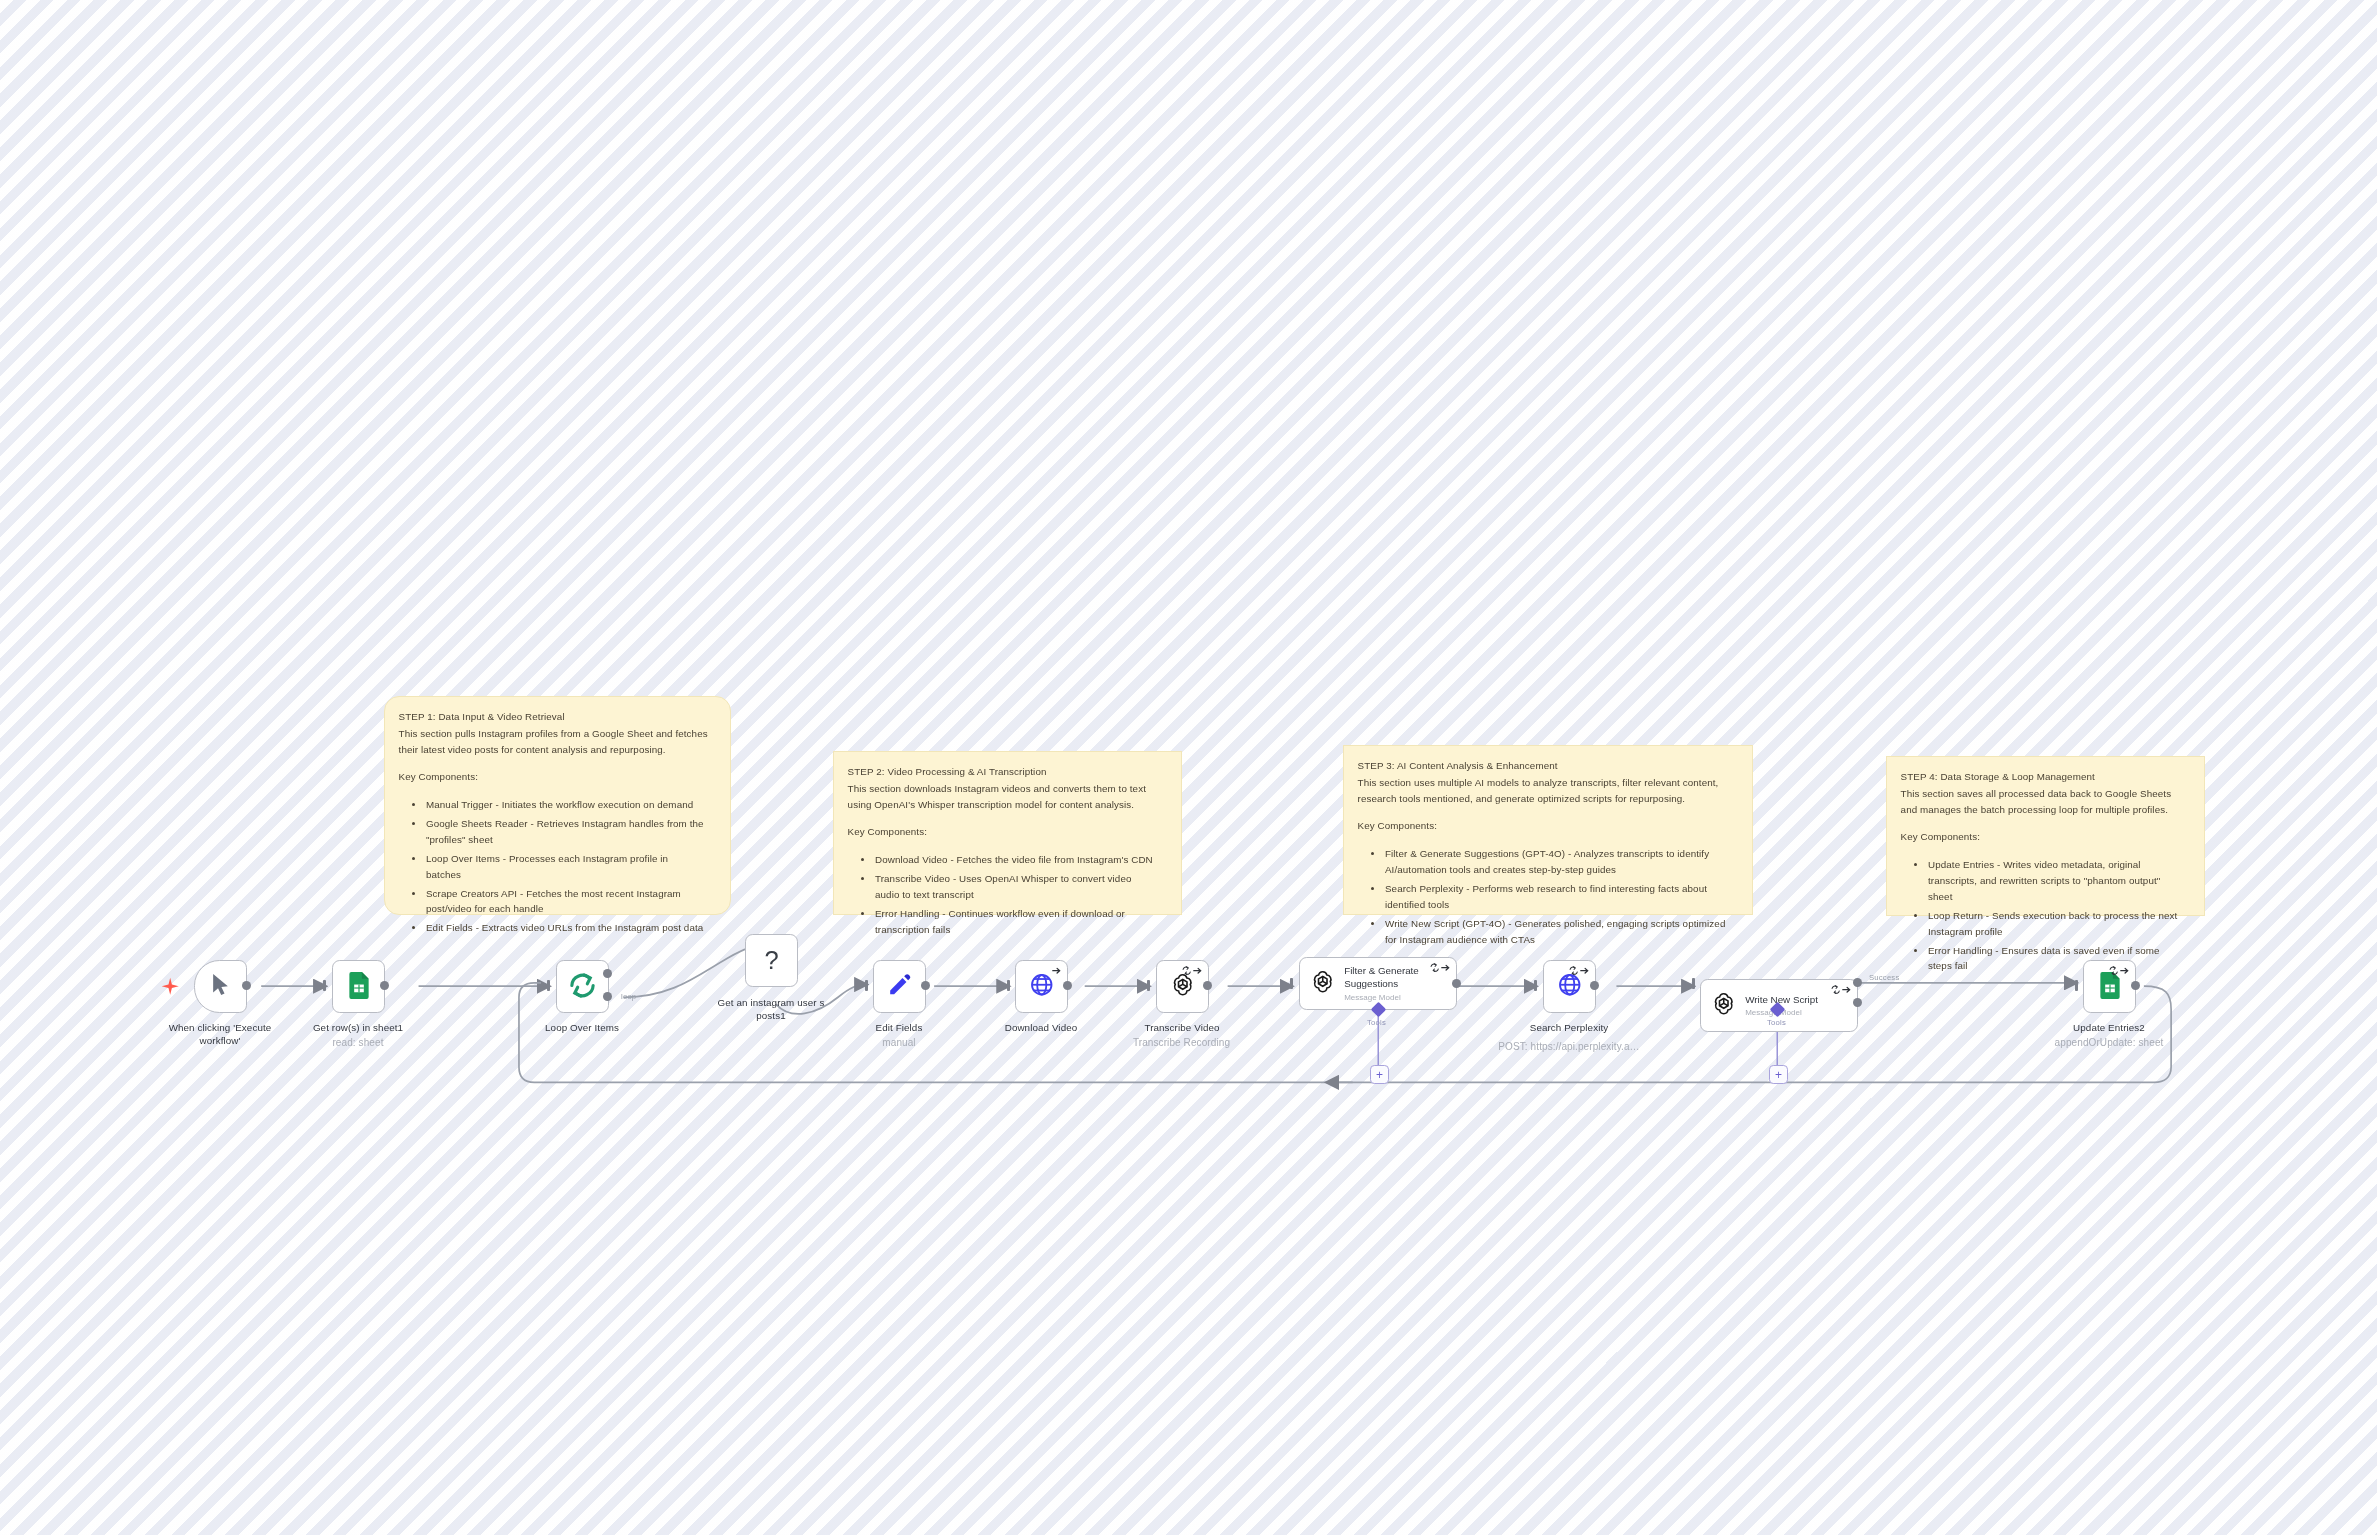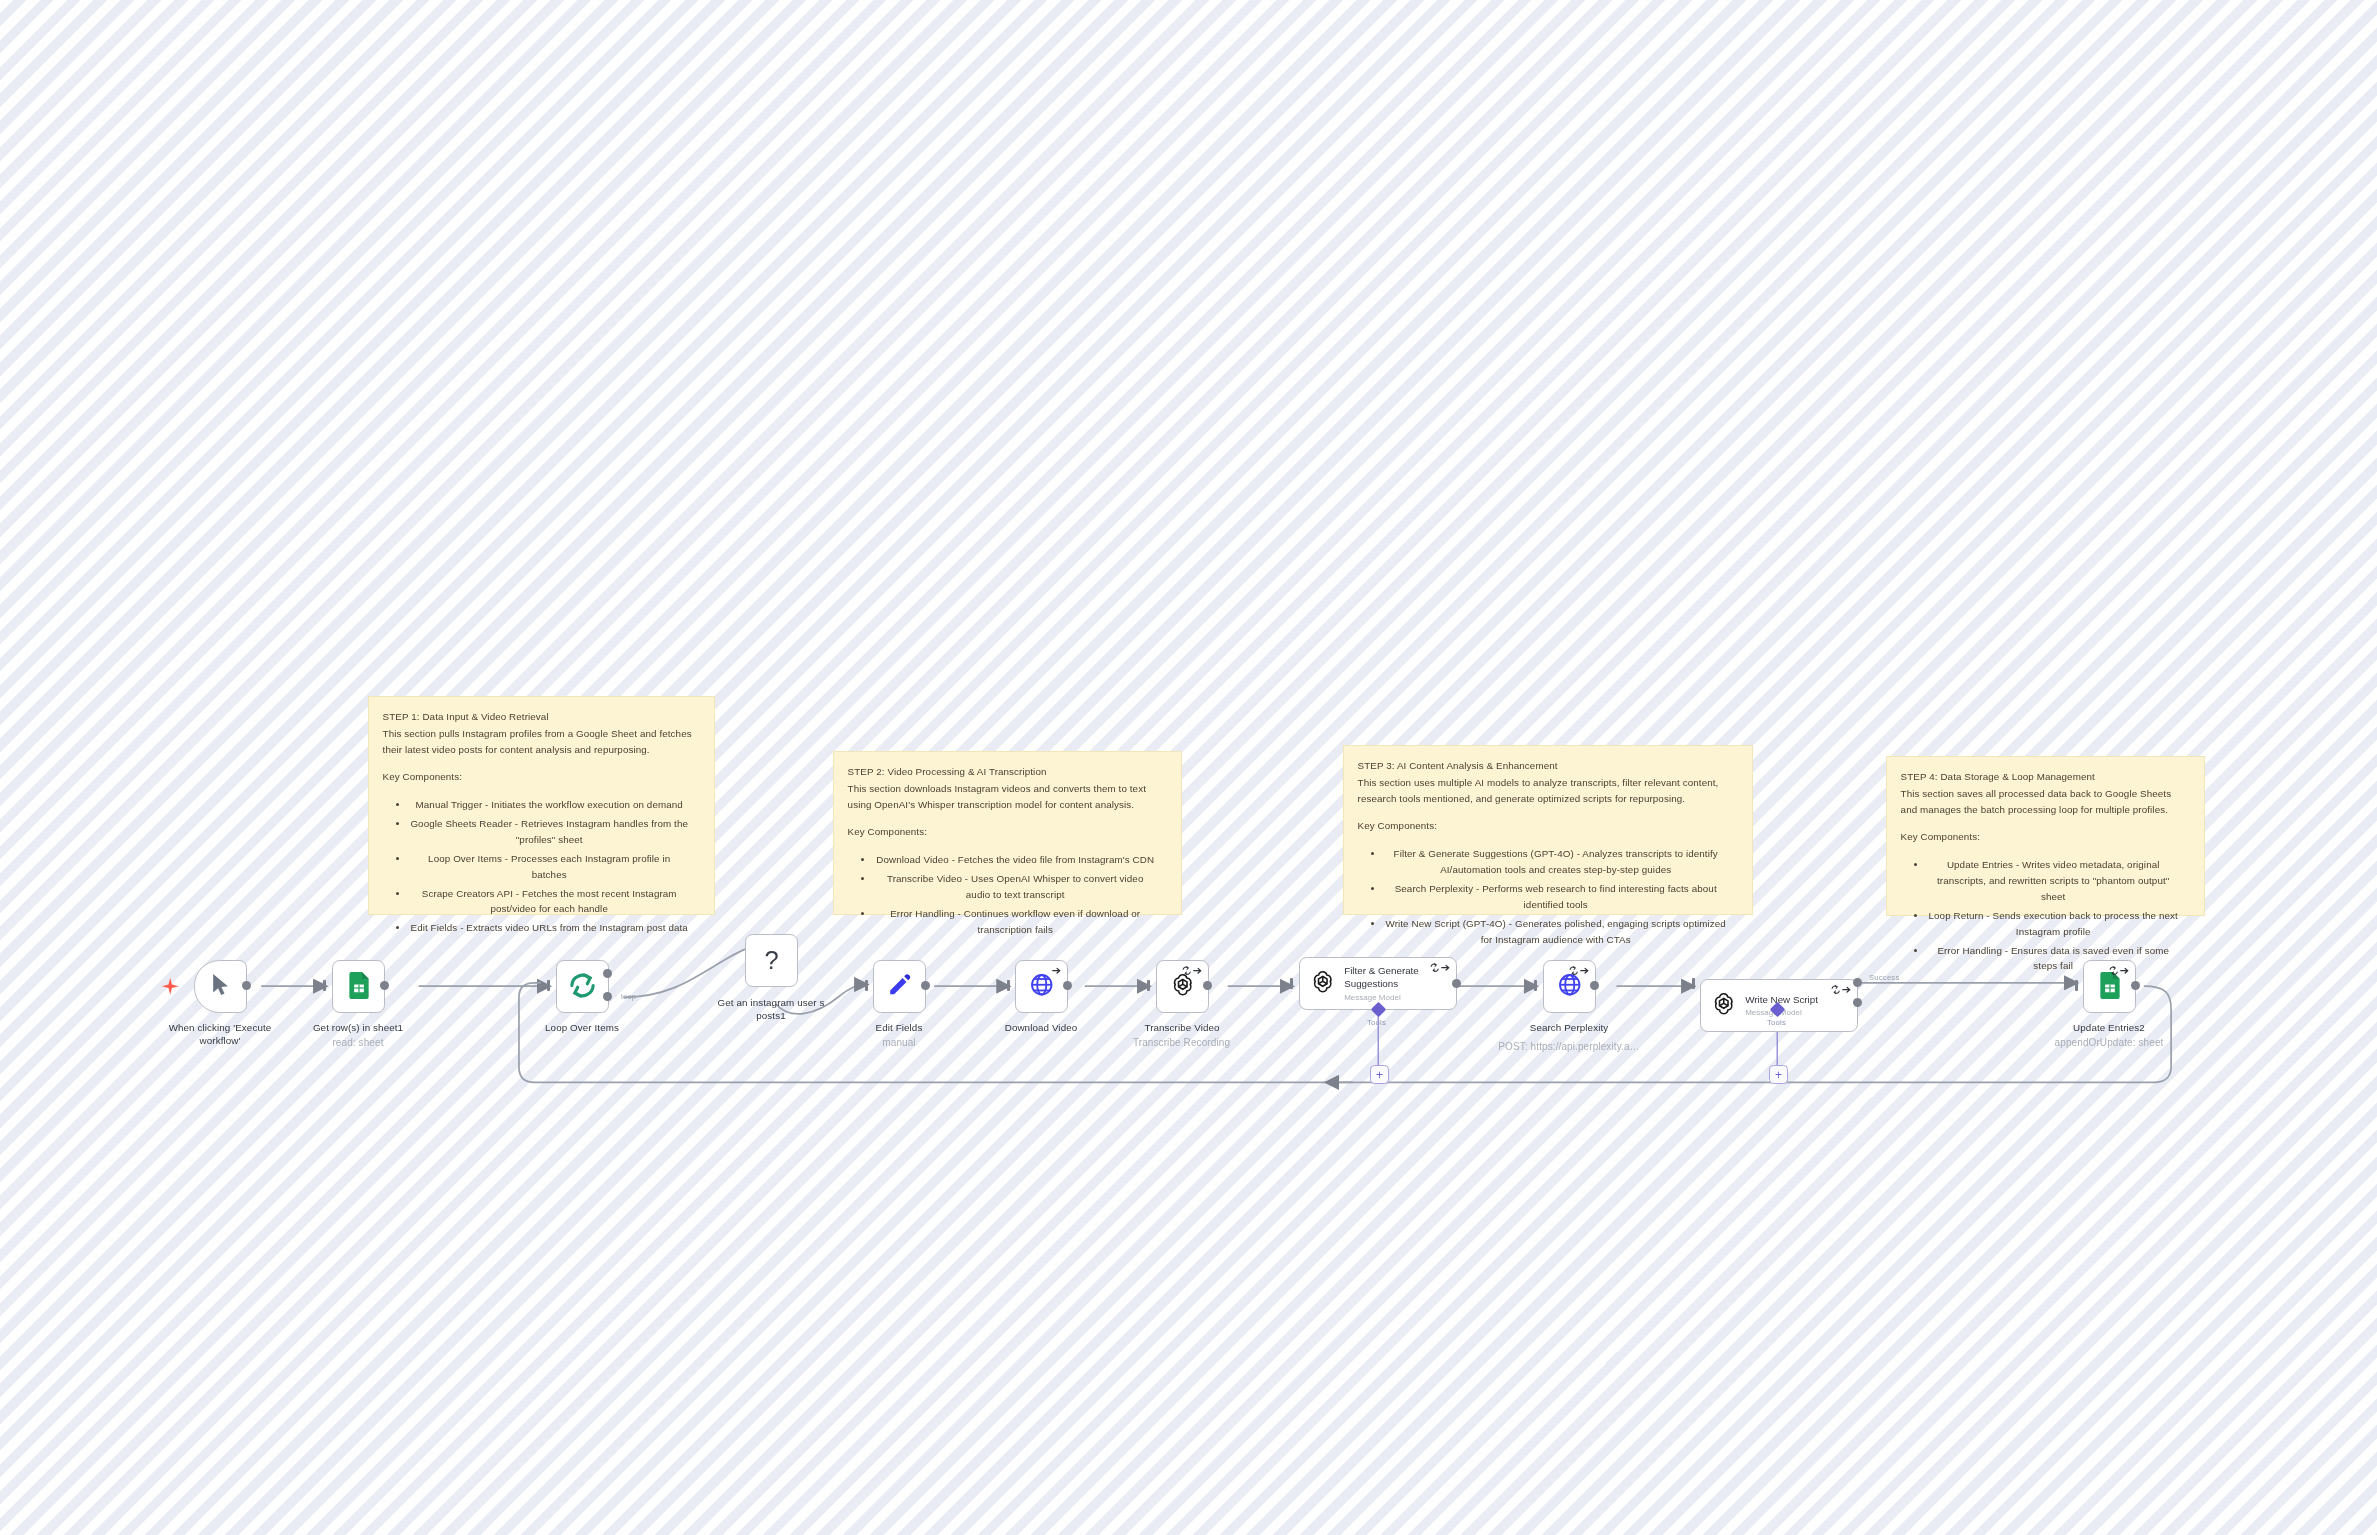--- a/index.html
+++ b/index.html
@@ -28,21 +28,21 @@
     padding:12px 13.6px 13.6px 13.6px;
     color:#4a4234;
     font-size:9.8px;
     line-height:1.62;
     letter-spacing:0.1px;
   }
   .sticky .s-title{font-weight:400;margin:0 0 0.9px 0;}
   .sticky p{margin:0;}
   .sticky .s-gap{height:12px;}
   .sticky .s-key{margin:0 0 3.4px 0;}
-  .sticky ul{margin:12px;padding-left:14.5px;list-style:disc;text-align:center;}
+  .sticky ul{margin:12px;padding-left:14.5px;list-style:disc;}
   .sticky li{margin:0 0 3px 0;padding-left:0.9px;}
 
   
   .node{
     position:absolute;
     background:#ffffff;
     border:1.3px solid #b9bcc4;
     border-radius:7.7px;
     box-sizing:border-box;
     display:flex;align-items:center;justify-content:center;
@@ -152,21 +152,21 @@
 
     <path d="M2520,1159 C2546,1159 2552,1168 2552,1186 L2552,1254 C2552,1266 2544,1272 2532,1272 L628,1272 C616,1272 610,1266 610,1254 L610,1172 C610,1160 616,1155 628,1155 L636,1155"></path>
 
     <path d="M1590,1272 L1560,1272" marker-end="url(#arrL)"></path>
 
     <path d="M1620,1163 L1620,1262" stroke="#8f8ad4" stroke-width="1.6"></path>
     <path d="M2089,1163 L2089,1262" stroke="#8f8ad4" stroke-width="1.6"></path>
   </g>
 </svg>
 
-<div class="sticky" style="left:368px;top:696px;width:347px;height:219px;">
+<div class="sticky" style="left:384px;top:696px;width:347px;height:219px;border-radius:15px;">
   <p class="s-title">STEP 1: Data Input &amp; Video Retrieval</p>
   <p>This section pulls Instagram profiles from a Google Sheet and fetches their latest video posts for content analysis and repurposing.</p>
   <div class="s-gap"></div>
   <p class="s-key">Key Components:</p>
   <ul>
     <li>Manual Trigger - Initiates the workflow execution on demand</li>
     <li>Google Sheets Reader - Retrieves Instagram handles from the "profiles" sheet</li>
     <li>Loop Over Items - Processes each Instagram profile in batches</li>
     <li>Scrape Creators API - Fetches the most recent Instagram post/video for each handle</li>
     <li>Edit Fields - Extracts video URLs from the Instagram post data</li>

